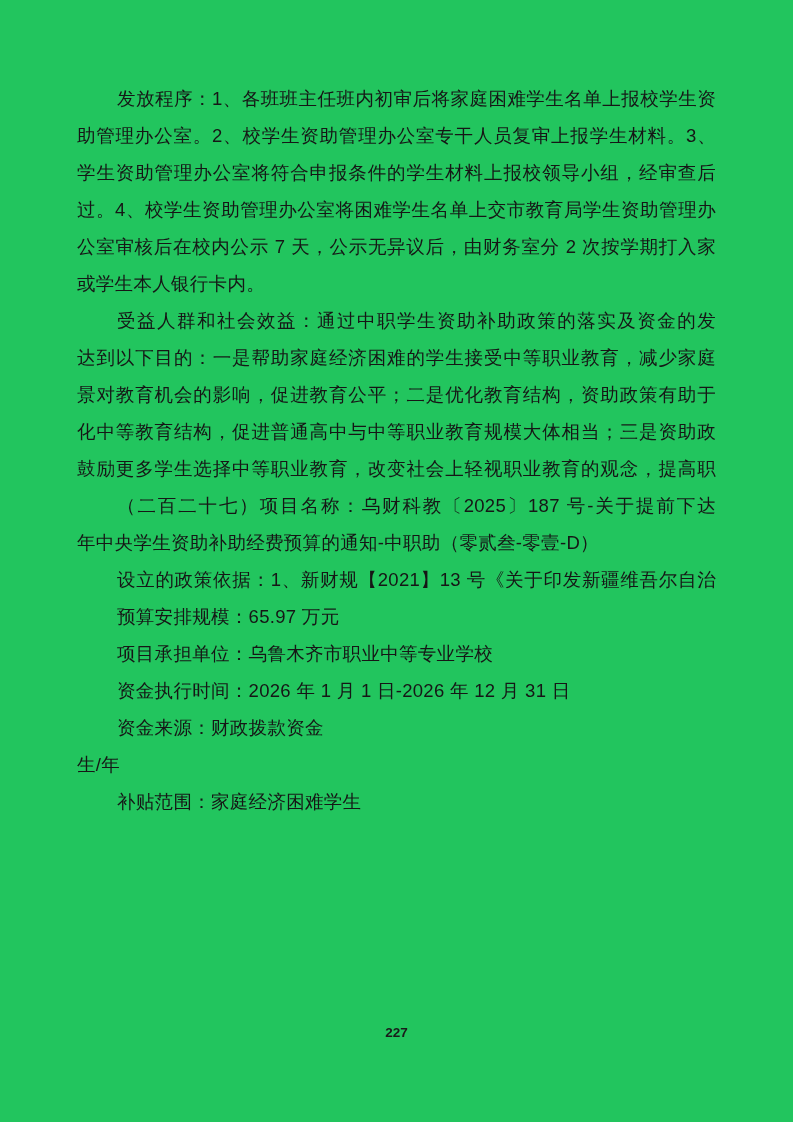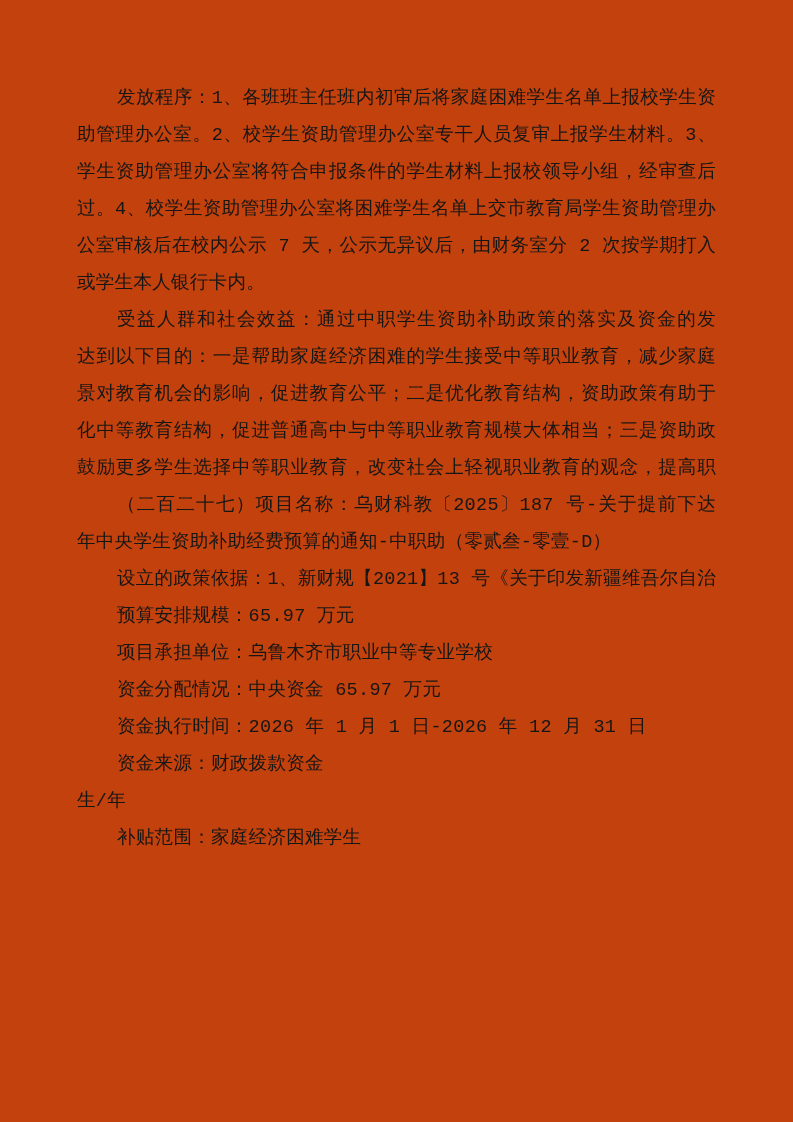--- a/index.html
+++ b/index.html
@@ -4,22 +4,22 @@
 <style>
   html, body {
     margin: 0;
     padding: 0;
     background: #ffffff;
   }
   .page {
     position: relative;
     width: 793px;
     height: 1122px;
-    background: #c2410c;
-    font-family: Liberation Mono, monospace;
+    background: #22c55e;
+    font-family: Liberation Sans, sans-serif;
     color: #161616;
     overflow: hidden;
   }
   .content {
     position: absolute;
     left: 77px;
     top: 80px;
     width: 639px;
     font-size: 18.5px;
   }
@@ -84,35 +84,33 @@
     </div>
 
     <div class="para">
       <div class="line indent">预算安排规模：65.97 万元</div>
     </div>
 
     <div class="para">
       <div class="line indent">项目承担单位：乌鲁木齐市职业中等专业学校</div>
     </div>
 
-    <div class="para">
-      <div class="line indent">资金分配情况：中央资金 65.97 万元</div>
-    </div>
 
     <div class="para">
       <div class="line indent">资金执行时间：2026 年 1 月 1 日-2026 年 12 月 31 日</div>
     </div>
 
     <div class="para">
       <div class="line indent">资金来源：财政拨款资金</div>
     </div>
 
     <div class="para">
       <div class="line">生/年</div>
     </div>
 
     <div class="para">
       <div class="line indent">补贴范围：家庭经济困难学生</div>
     </div>
 
   </div>
 
+  <div class="page-number">227</div>
 </div>
 
 </body></html>

